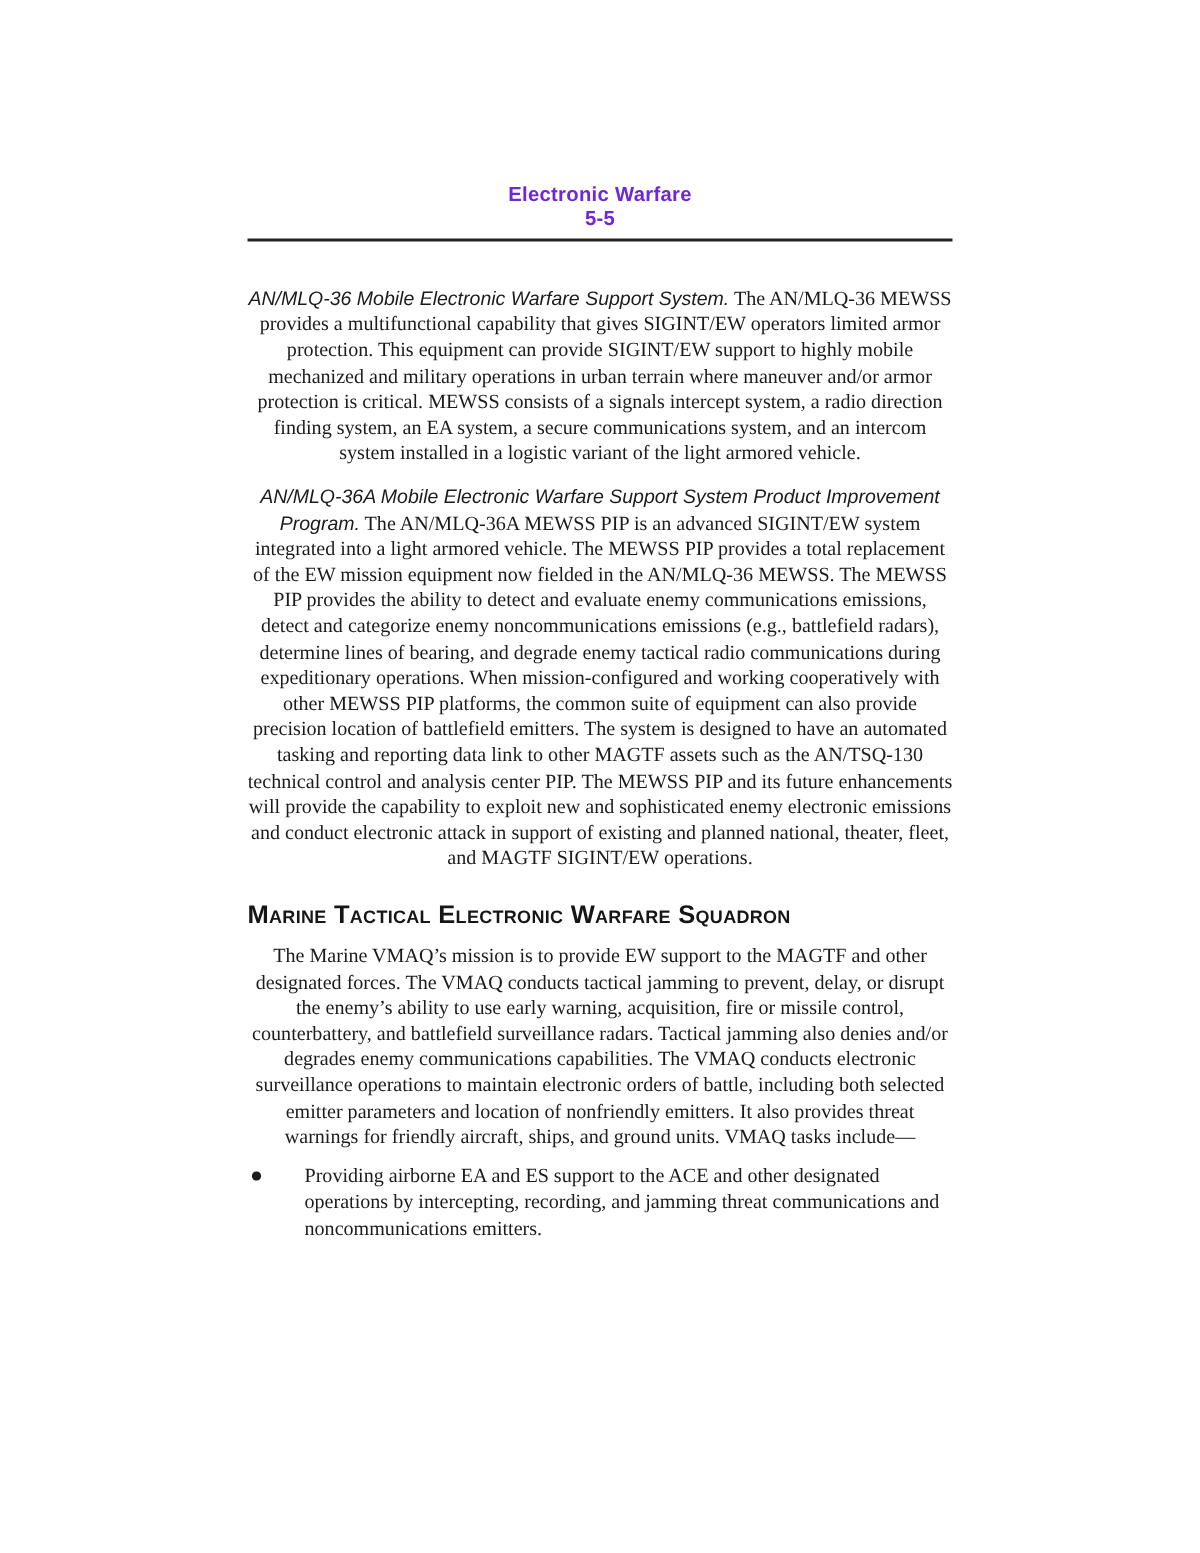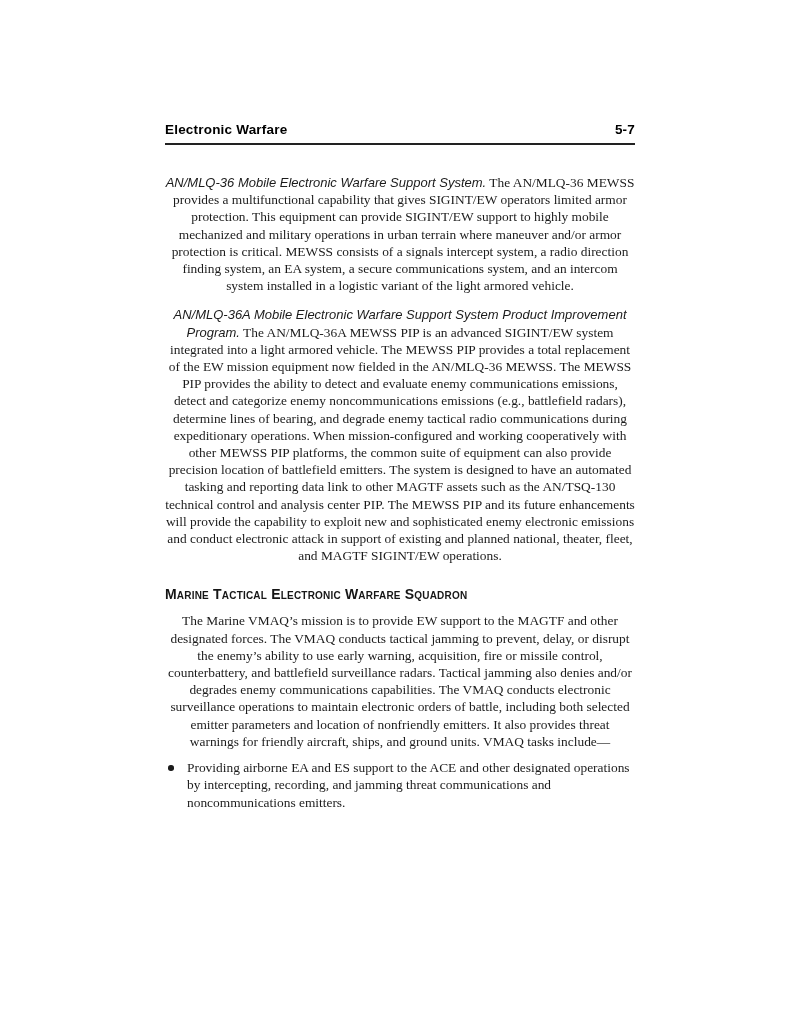--- a/index.html
+++ b/index.html
@@ -30,23 +30,24 @@
   
   .running-header {
     display: flex;
     justify-content: space-between;
     align-items: center;
     font-family: "Liberation Sans", sans-serif;
     font-weight: bold;
     font-size: 13.5px;
     line-height: 16px;
     letter-spacing: 0.2px;
-    color: #000000;
+    color: #6d28d9;
     padding-bottom: 5px;
     border-bottom: 2.5px solid #222222;
+    flex-direction: column;
   }
 
   
   .body-paragraph {
     margin-top: 12px;
     font-size: 13.4px;
     line-height: 17.2px;
     color: #1b1b1b;
     text-align: center;
   }
@@ -61,36 +62,37 @@
     font-size: 13px;
   }
 
   
   .section-heading {
     margin-top: 18px;
     margin-bottom: 6px;
     font-family: "Liberation Sans", sans-serif;
     font-weight: bold;
     font-variant: small-caps;
-    font-size: 14px;
+    font-size: 17px;
     line-height: 24px;
     letter-spacing: 0.2px;
     color: #161616;
   }
 
   
   .task-list {
     list-style: none;
     margin-top: 9px;
   }
 
   .task-list li {
     display: flex;
     font-size: 13.4px;
     line-height: 17.2px;
+    gap: 16px;
   }
 
   .bullet-cell {
     flex: 0 0 22px;
     padding-left: 3px;
     padding-top: 6px;
   }
 
   .bullet-dot {
     display: block;
@@ -105,21 +107,21 @@
   }
 </style>
 </head>
 <body>
 
 <div class="page">
   <div class="content-column">
 
     <div class="running-header">
       <span>Electronic Warfare</span>
-      <span>5-7</span>
+      <span>5-5</span>
     </div>
 
     <p class="body-paragraph first-after-rule">
       <span class="lead-italic">AN/MLQ-36 Mobile Electronic Warfare Support System.</span>
       <span>The AN/MLQ-36 MEWSS provides a multifunctional capability that gives SIGINT/EW operators limited armor protection. This equipment can provide SIGINT/EW support to highly mobile mechanized and military operations in urban terrain where maneuver and/or armor protection is critical. MEWSS consists of a signals intercept system, a radio direction finding system, an EA system, a secure communications system, and an intercom system installed in a logistic variant of the light armored vehicle.</span>
     </p>
 
     <p class="body-paragraph">
       <span class="lead-italic">AN/MLQ-36A Mobile Electronic Warfare Support System Product Improvement Program.</span>
       <span>The AN/MLQ-36A MEWSS PIP is an advanced SIGINT/EW system integrated into a light armored vehicle. The MEWSS PIP provides a total replacement of the EW mission equipment now fielded in the AN/MLQ-36 MEWSS. The MEWSS PIP provides the ability to detect and evaluate enemy communications emissions, detect and categorize enemy noncommunications emissions (e.g., battlefield radars), determine lines of bearing, and degrade enemy tactical radio communications during expeditionary operations. When mission-configured and working cooperatively with other MEWSS PIP platforms, the common suite of equipment can also provide precision location of battlefield emitters. The system is designed to have an automated tasking and reporting data link to other MAGTF assets such as the AN/TSQ-130 technical control and analysis center PIP. The MEWSS PIP and its future enhancements will provide the capability to exploit new and sophisticated enemy electronic emissions and conduct electronic attack in support of existing and planned national, theater, fleet, and MAGTF SIGINT/EW operations.</span>

